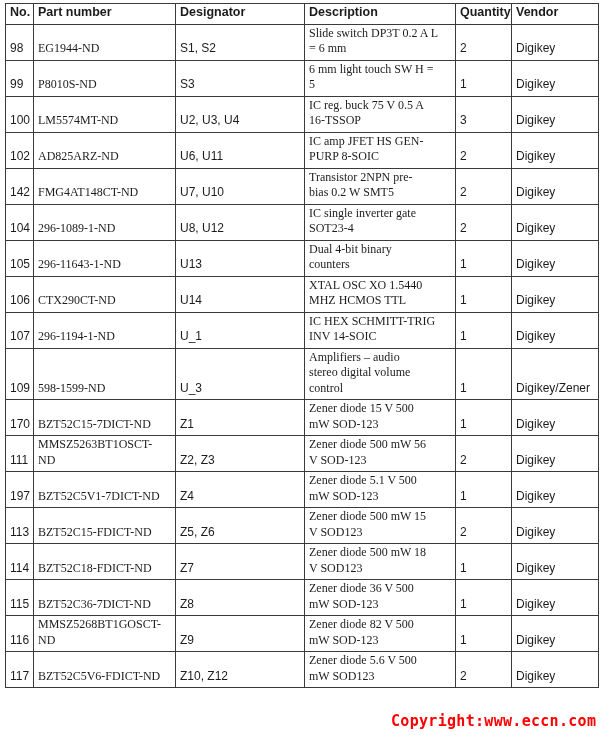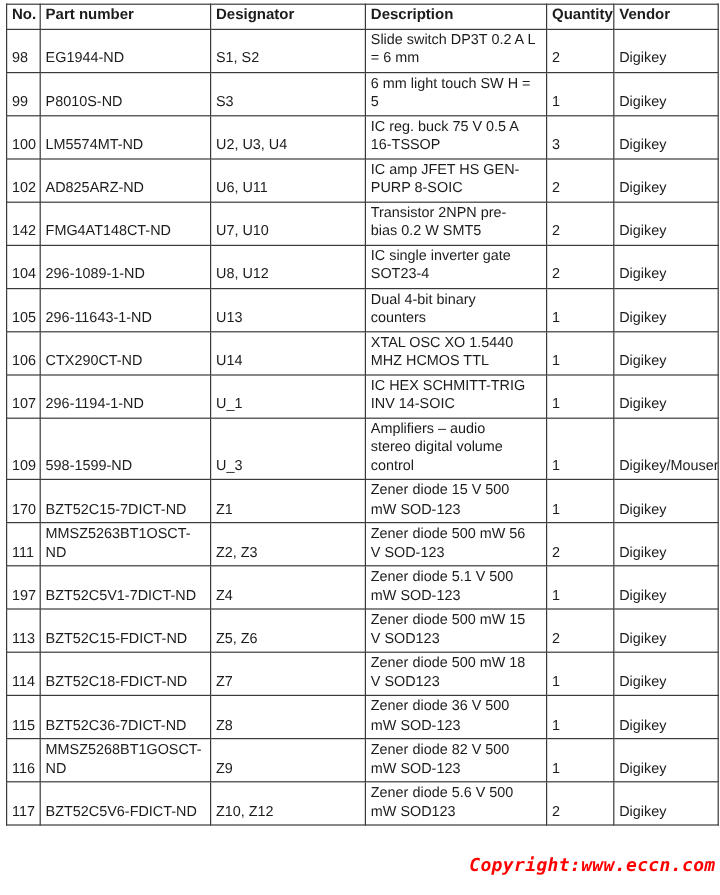--- a/index.html
+++ b/index.html
@@ -34,41 +34,41 @@
     overflow: hidden;
   }
   th {
     font-weight: bold;
     font-size: 12.5px;
     white-space: nowrap;
     vertical-align: middle;
   }
   td.c-part_number, td.c-description {
     white-space: pre-line;
+    font-family: Liberation Serif, serif;
   }
   td.c-no, td.c-designator, td.c-quantity, td.c-vendor {
     white-space: nowrap;
   }
   .col-no          { width: 28px; }
   .col-part_number { width: 142px; }
   .col-designator  { width: 129px; }
   .col-description { width: 151px; }
   .col-quantity    { width: 56px; }
   .col-vendor      { width: 87px; }
   .watermark {
     position: absolute;
     left: 391px;
     top: 712px;
     font-family: "DejaVu Sans Mono", monospace;
     font-weight: bold;
     font-size: 15px;
     letter-spacing: 0.3px;
     white-space: nowrap;
     z-index: 5;
-    font-style: italic;
   }
 </style>
 </head>
 <body>
 
 <div class="page">
   <table class="bom">
     <colgroup>
       <col class="col-no">
       <col class="col-part_number">
@@ -170,21 +170,21 @@
           <td class="c-vendor">Digikey</td>
         </tr>
         <tr>
           <td class="c-no">109</td>
           <td class="c-part_number">598-1599-ND</td>
           <td class="c-designator">U_3</td>
           <td class="c-description">Amplifiers – audio
 stereo digital volume
 control</td>
           <td class="c-quantity">1</td>
-          <td class="c-vendor">Digikey/Mouser</td>
+          <td class="c-vendor">Digikey/Zener</td>
         </tr>
         <tr>
           <td class="c-no">170</td>
           <td class="c-part_number">BZT52C15-7DICT-ND</td>
           <td class="c-designator">Z1</td>
           <td class="c-description">Zener diode 15 V 500
 mW SOD-123</td>
           <td class="c-quantity">1</td>
           <td class="c-vendor">Digikey</td>
         </tr>

